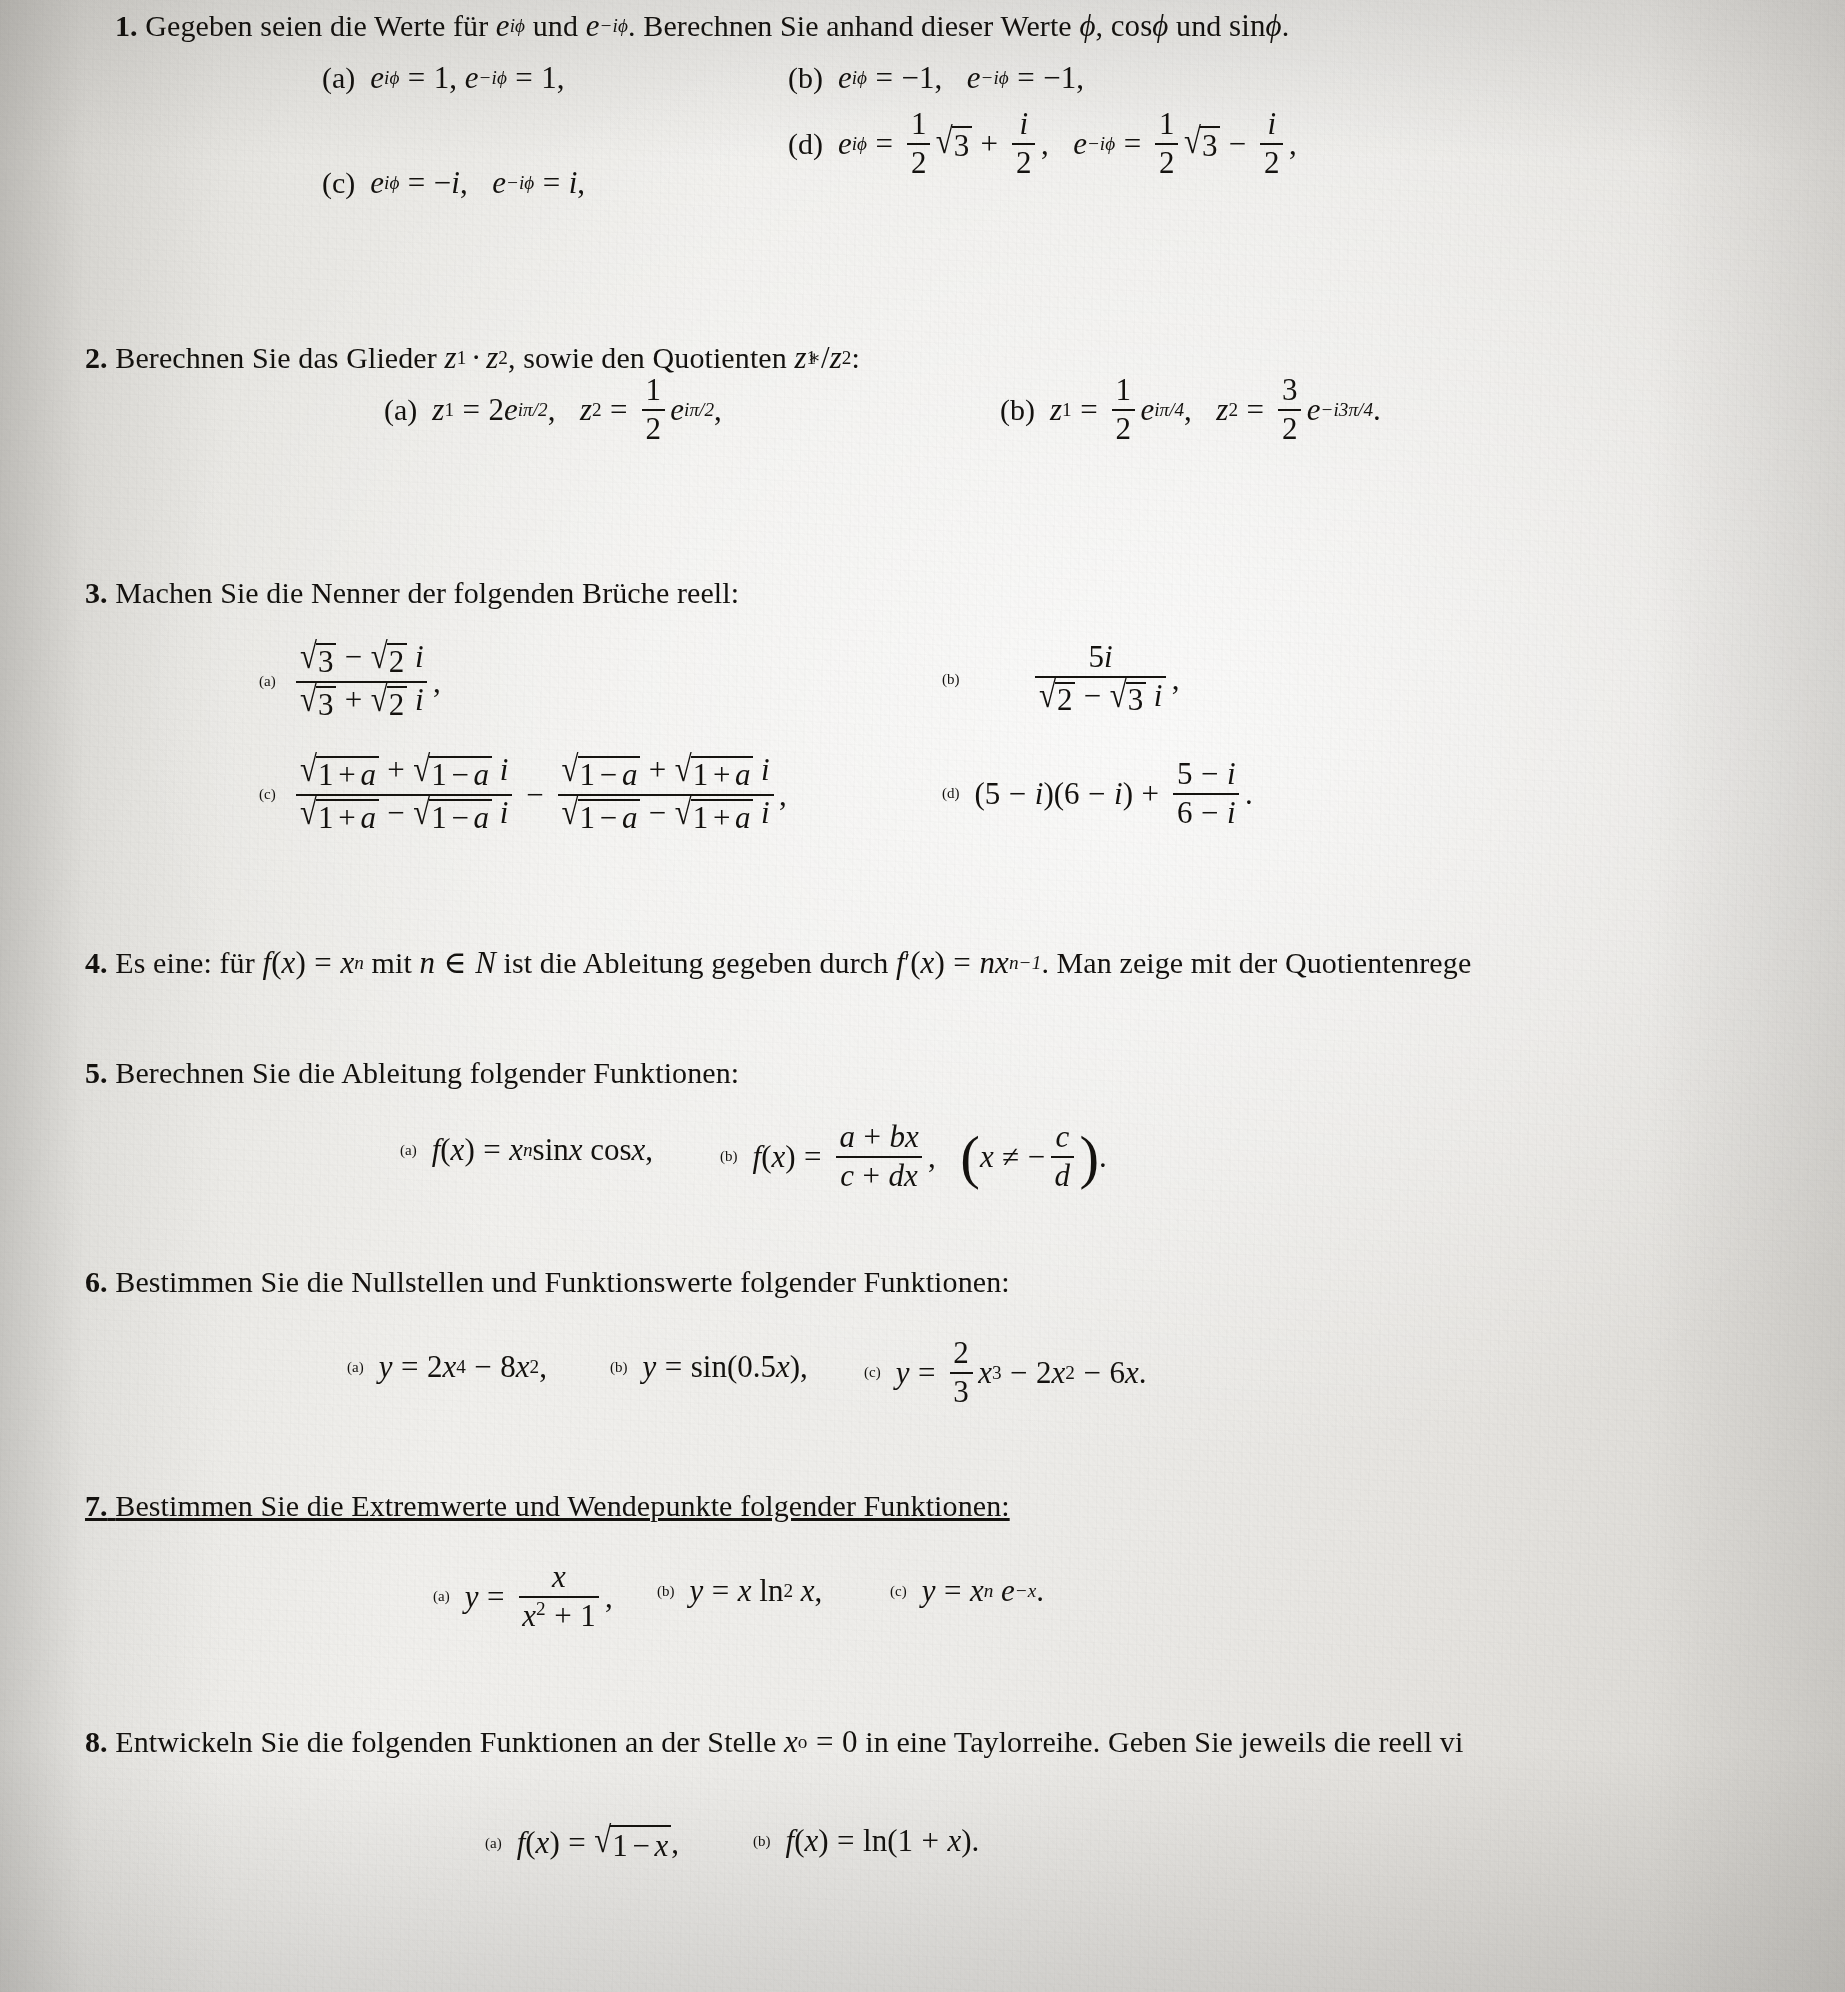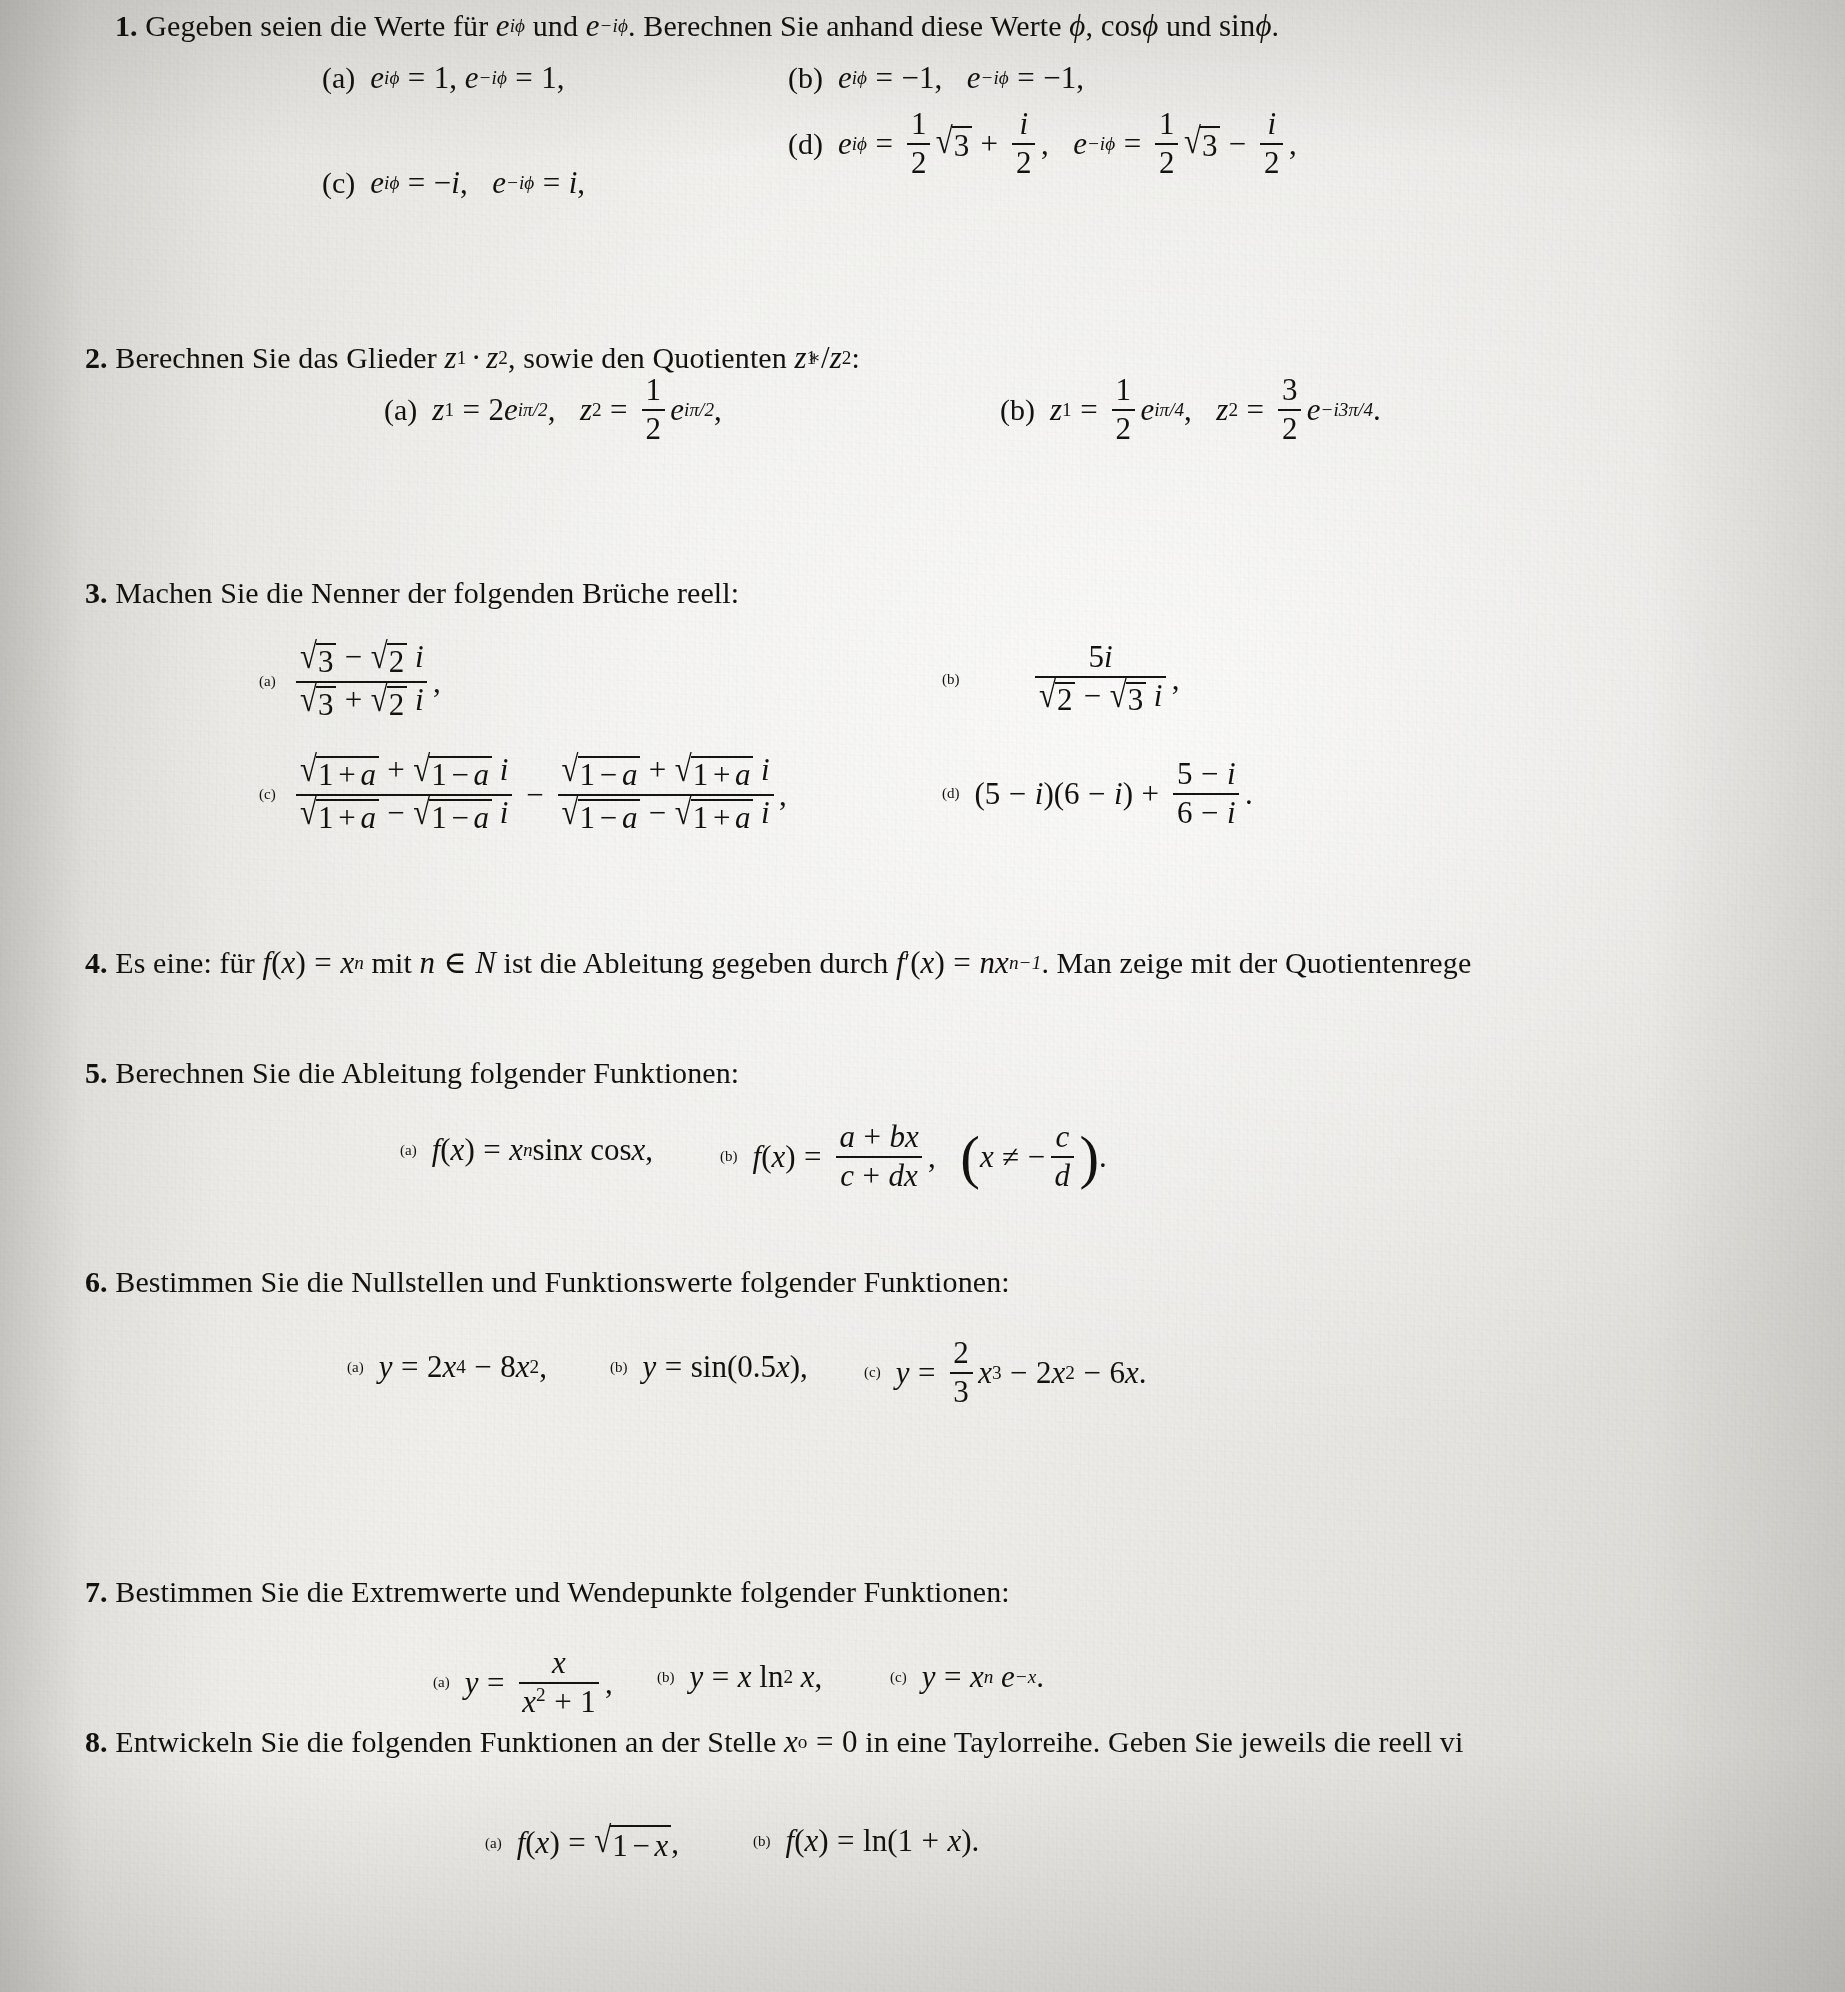--- a/index.html
+++ b/index.html
@@ -154,21 +154,21 @@
 
 <div id="page">
   <div id="grain"></div>
   <div id="vignette"></div>
 
   <div id="content">
 
     <div class="problem" style="top:5px;margin-left:30px;">
       <div class="stem">
         <span class="num">1.</span>
-        <span>Gegeben seien die Werte für </span><span class="m it">e<sup class="x">iϕ</sup></span><span> und </span><span class="m it">e<sup class="x">−iϕ</sup></span><span>. Berechnen Sie anhand diese Werte </span><span class="m it">ϕ</span><span>, </span><span class="m">cos<span class="it">ϕ</span></span><span> und </span><span class="m">sin<span class="it">ϕ</span></span><span>.</span>
+        <span>Gegeben seien die Werte für </span><span class="m it">e<sup class="x">iϕ</sup></span><span> und </span><span class="m it">e<sup class="x">−iϕ</sup></span><span>. Berechnen Sie anhand dieser Werte </span><span class="m it">ϕ</span><span>, </span><span class="m">cos<span class="it">ϕ</span></span><span> und </span><span class="m">sin<span class="it">ϕ</span></span><span>.</span>
       </div>
 
       <div class="row" style="position:absolute; top:73px; left:0; width:1846px;">
         <div class="item" style="position:absolute; left:292px;">
           <span class="tag">(a)</span>
           <span class="m">
             <span class="it">e</span><sup class="x">iϕ</sup><span class="op">=</span>1,&nbsp;<span class="it">e</span><sup class="x">−iϕ</sup><span class="op">=</span>1,
           </span>
         </div>
         <div class="item" style="position:absolute; left:758px;">
@@ -446,21 +446,21 @@
             <span class="it">y</span><span class="op">=</span>
             <span class="frac">
                 <span class="nu">2</span>
                 <span class="de">3</span>
               </span><span class="it">x</span><sup class="n">3</sup><span class="op">−</span>2<span class="it">x</span><sup class="n">2</sup><span class="op">−</span>6<span class="it">x</span>.
           </span>
         </span>
       </div>
     </div>
 
-    <div class="problem" style="top:1572px;">
+    <div class="problem" style="top:1486px;text-decoration:underline;">
       <div class="stem">
         <span class="num">7.</span>
         <span>Bestimmen Sie die Extremwerte und Wendepunkte folgender Funktionen:</span>
       </div>
 
       <div style="position:absolute; top:75px; left:433px;">
         <span class="item">
           <span class="tag">(a)</span>
           <span class="m">
             <span class="it">y</span><span class="op">=</span>

